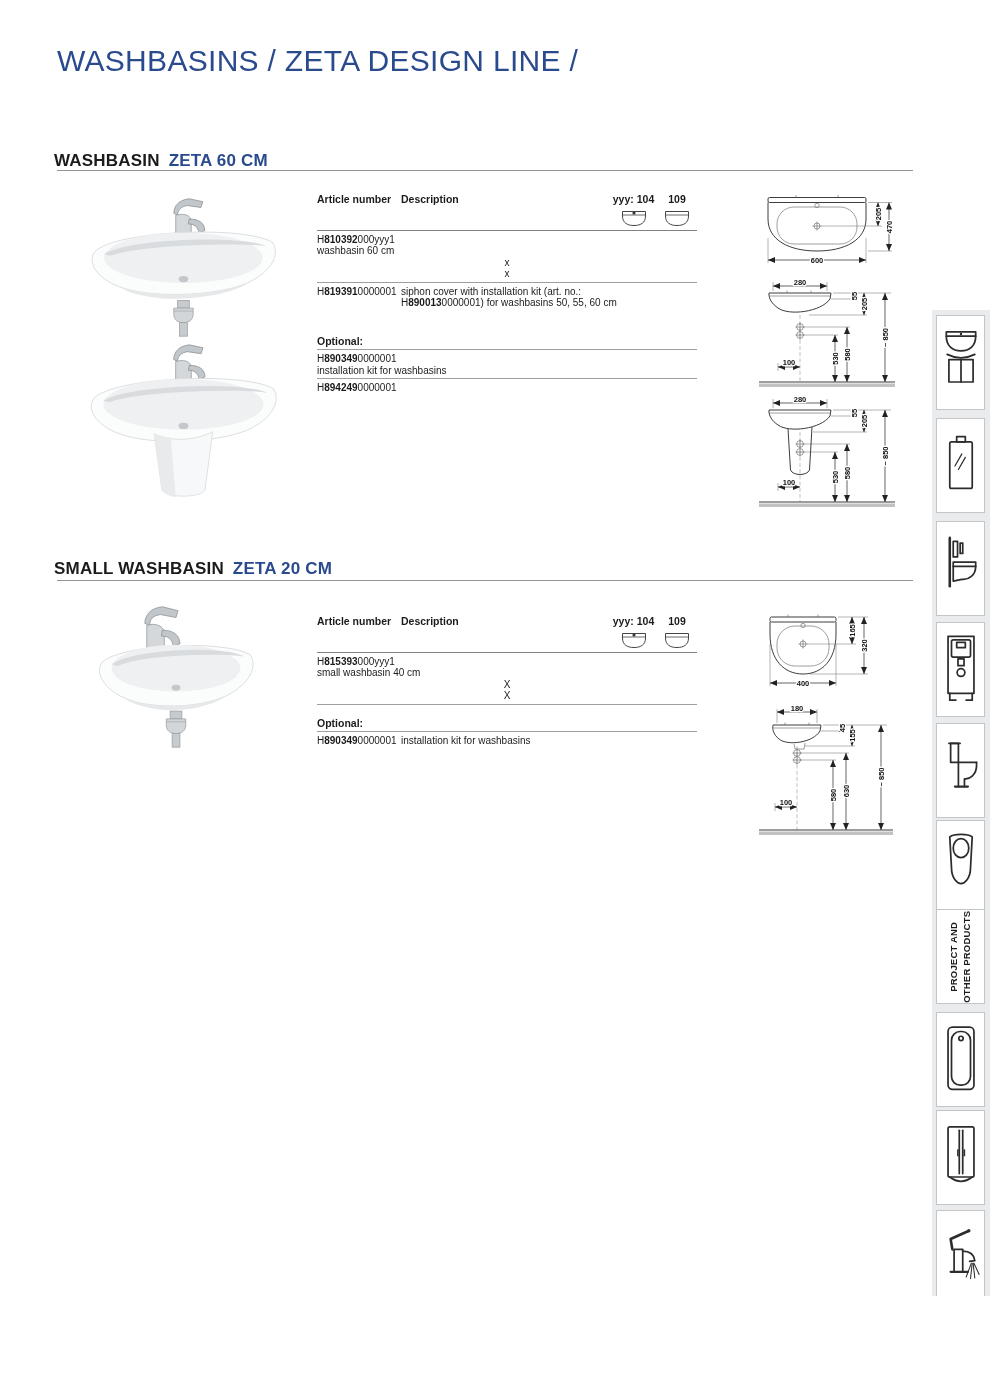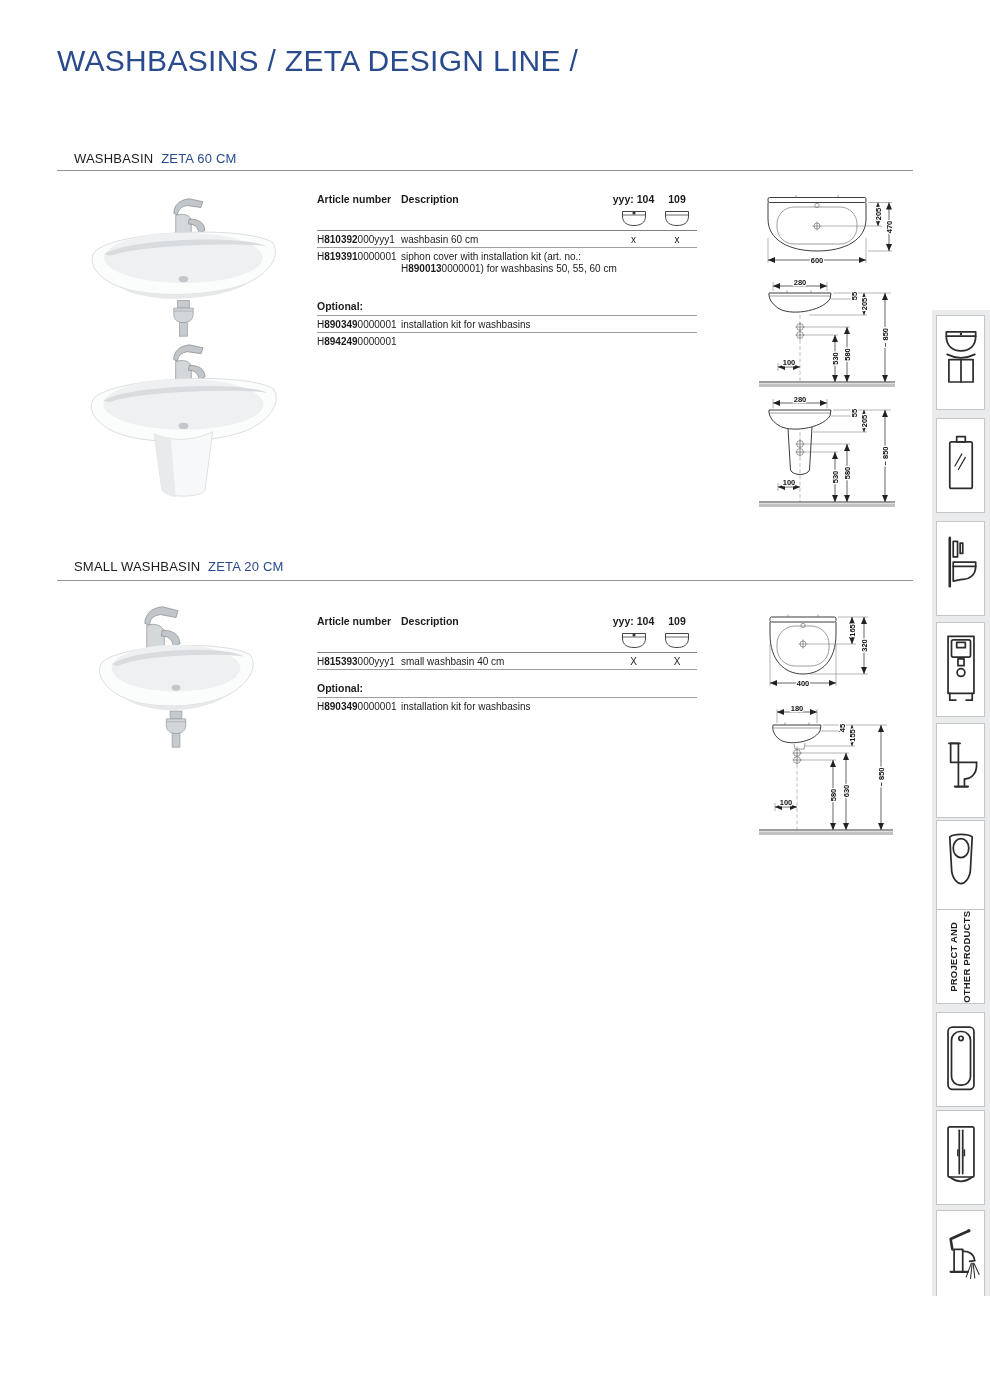--- a/index.html
+++ b/index.html
@@ -2,33 +2,33 @@
 <html><head>
 <meta charset="utf-8">
 <style>
   html,body{margin:0;padding:0;background:#ffffff;}
   .page{position:relative;width:990px;height:1296px;background:#fff;overflow:hidden;
         font-family:"Liberation Sans",sans-serif;color:#1b1b1b;}
 
   .title{position:absolute;left:57px;top:44px;margin:0;font-size:30px;font-weight:400;
          color:#2a4a8e;letter-spacing:.3px;white-space:nowrap;}
 
-  .sec-head{position:absolute;left:74px;font-size:13px;font-weight:normal;letter-spacing:.2px;white-space:nowrap;}
+  .sec-head{position:absolute;left:54px;font-size:17px;font-weight:bold;letter-spacing:.2px;white-space:nowrap;}
   .sec-head .accent{color:#2a4a8e;margin-left:4px;}
   .rule{position:absolute;left:57px;width:856px;height:1px;background:#90959a;}
 
   .tbl{position:absolute;width:380px;font-size:10px;line-height:11.5px;}
   .thead{display:flex;border-bottom:1px solid #7f8387;padding-bottom:3px;font-weight:bold;font-size:10.5px;}
   .c-art{width:84px;flex:none;}
   .c-desc{flex:1;padding-right:4px;}
   .c-a{width:47px;flex:none;text-align:center;}
   .c-b{width:40px;flex:none;text-align:center;justify-content:center;}
   .colhead{display:flex;flex-direction:column;align-items:center;gap:4px;}
   .trow{display:flex;padding:3px 0 2px 0;}
-  .sep{border-bottom:1px solid #9aa0a4;}
+  .sep{border-bottom:1px solid #9aa0a4;flex-direction:column;}
   .opt{font-weight:bold;font-size:10.5px;margin-top:25px;padding-bottom:2px;border-bottom:1px solid #9aa0a4;}
   .opt40{margin-top:13px;}
   .mark{align-self:center;}
 
   .photo,.drw{position:absolute;}
 
   .dim{stroke:#222;stroke-width:.7;}
   .ext{stroke:#777;stroke-width:.55;}
   .outline{stroke:#3d3d3d;stroke-width:1;fill:none;}
   .thin{stroke:#6a6a6a;stroke-width:.65;fill:none;}

